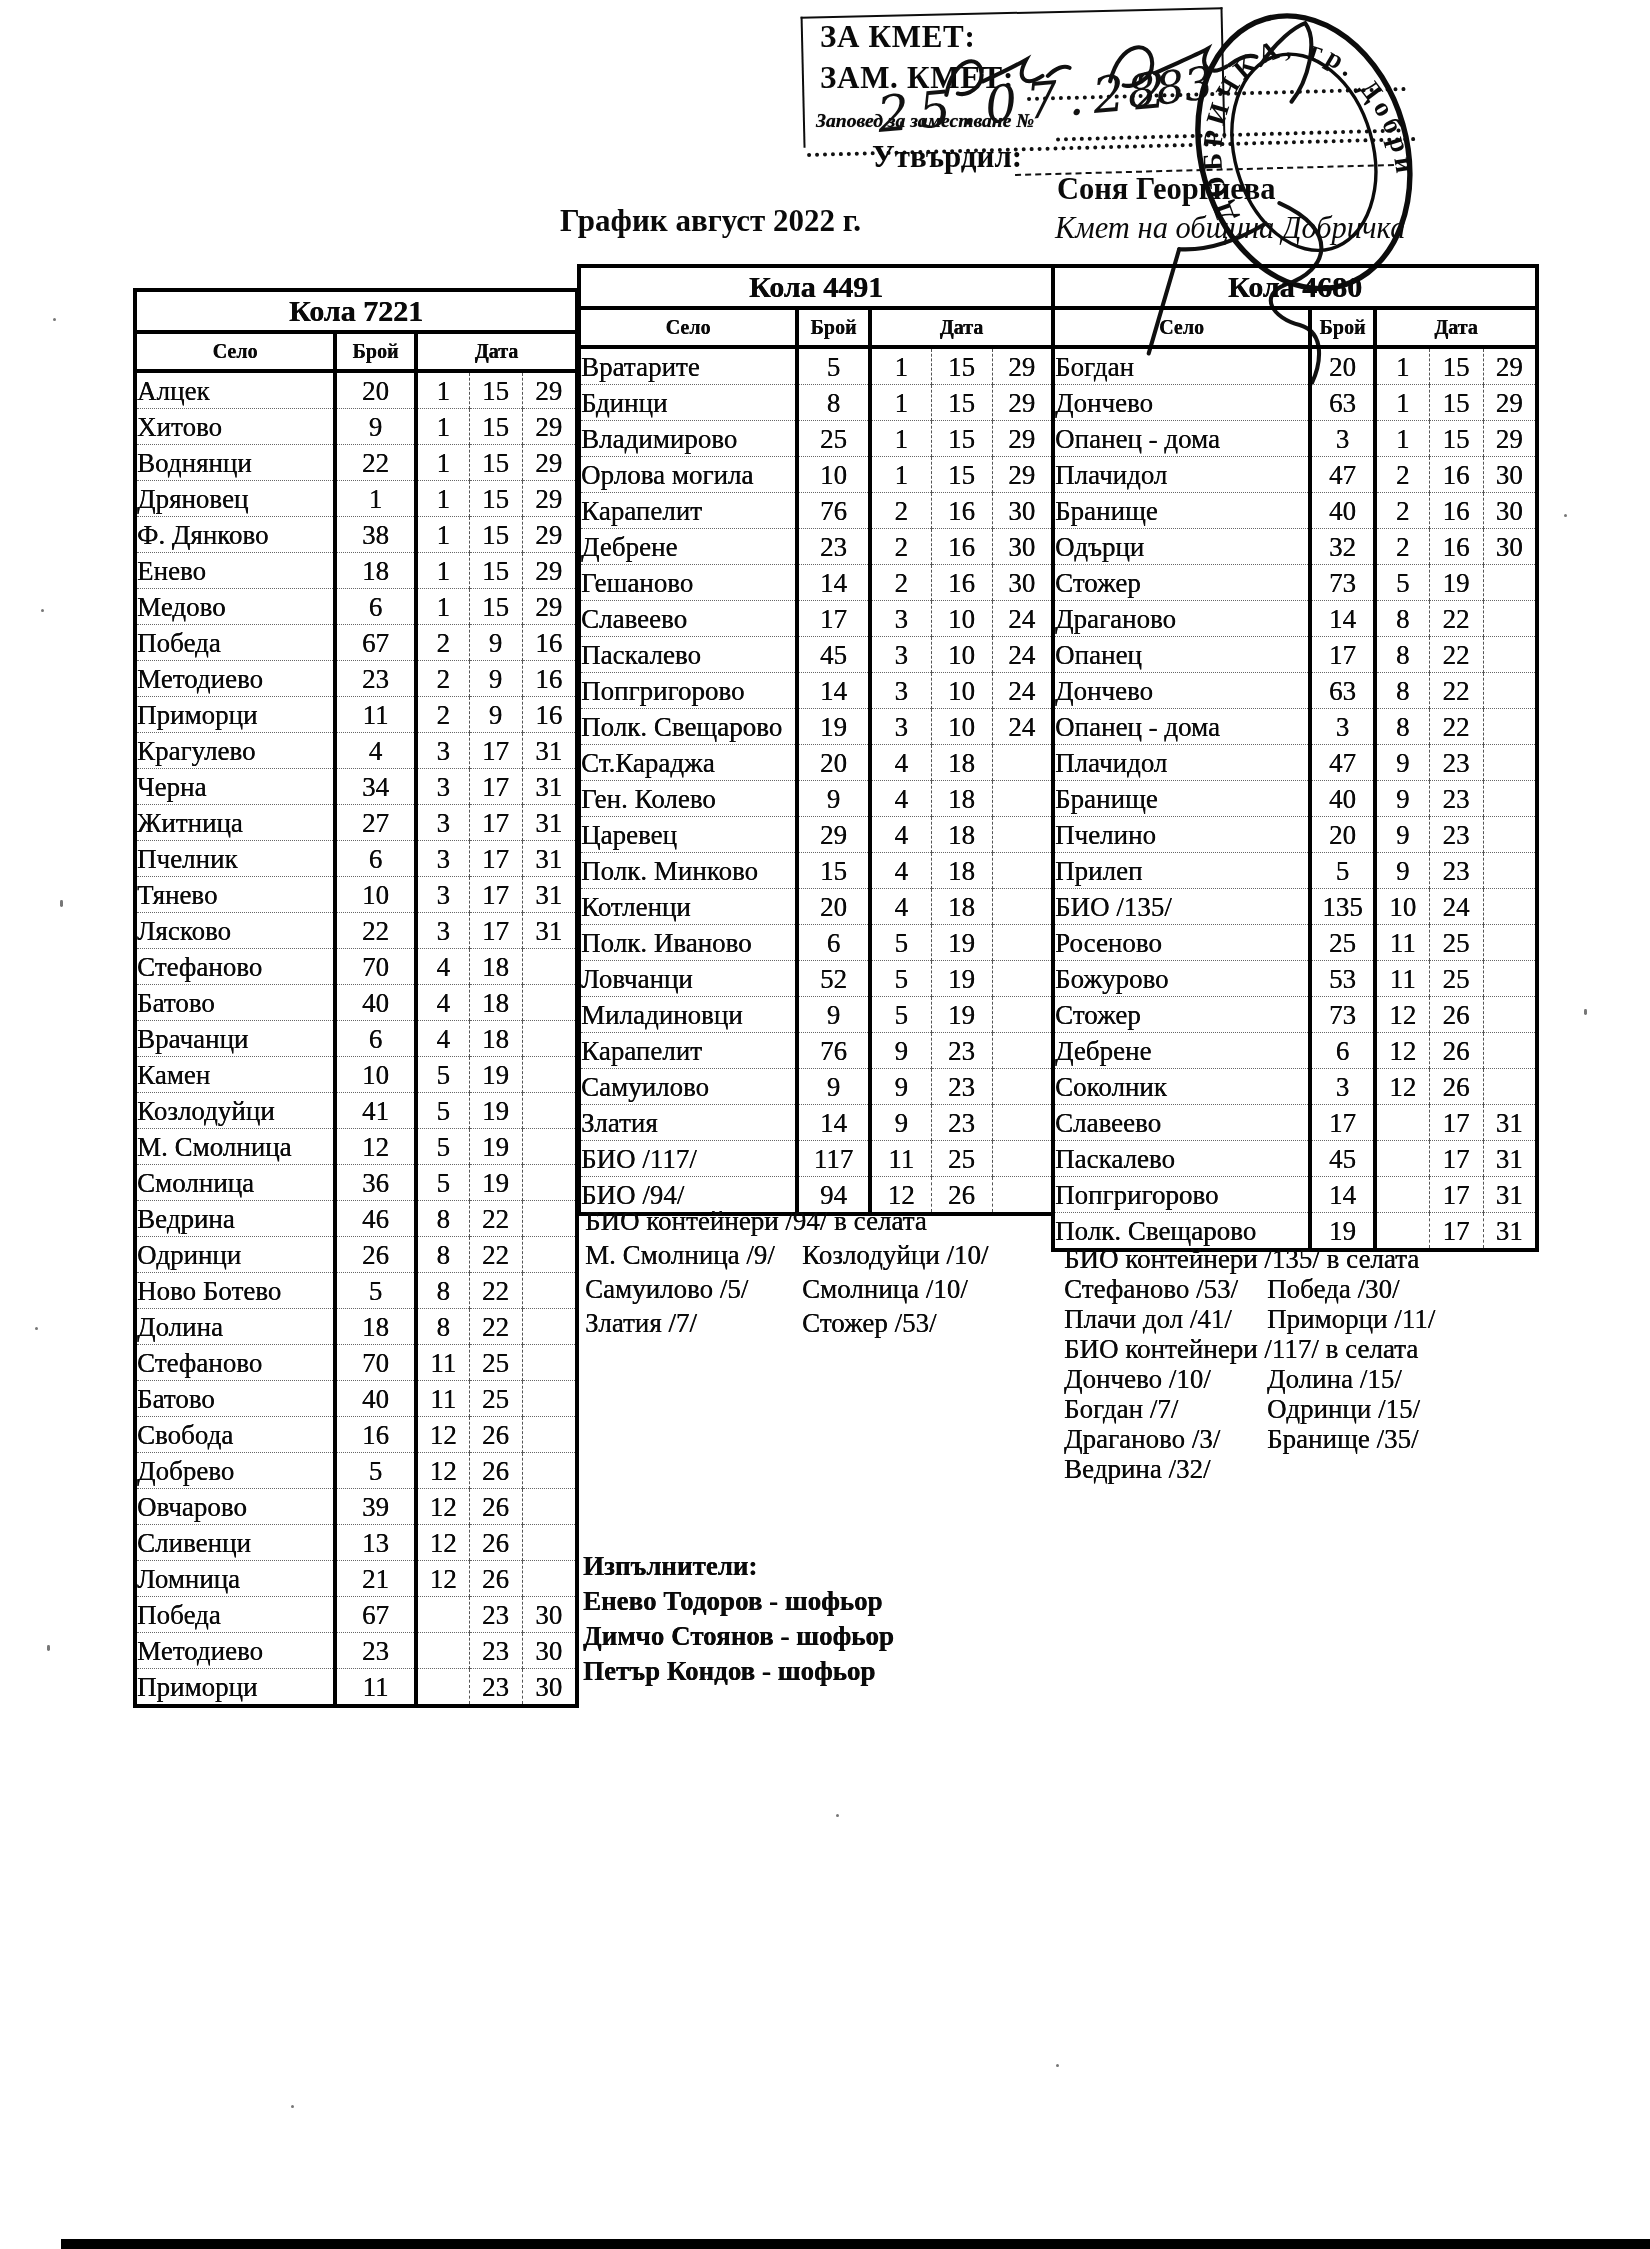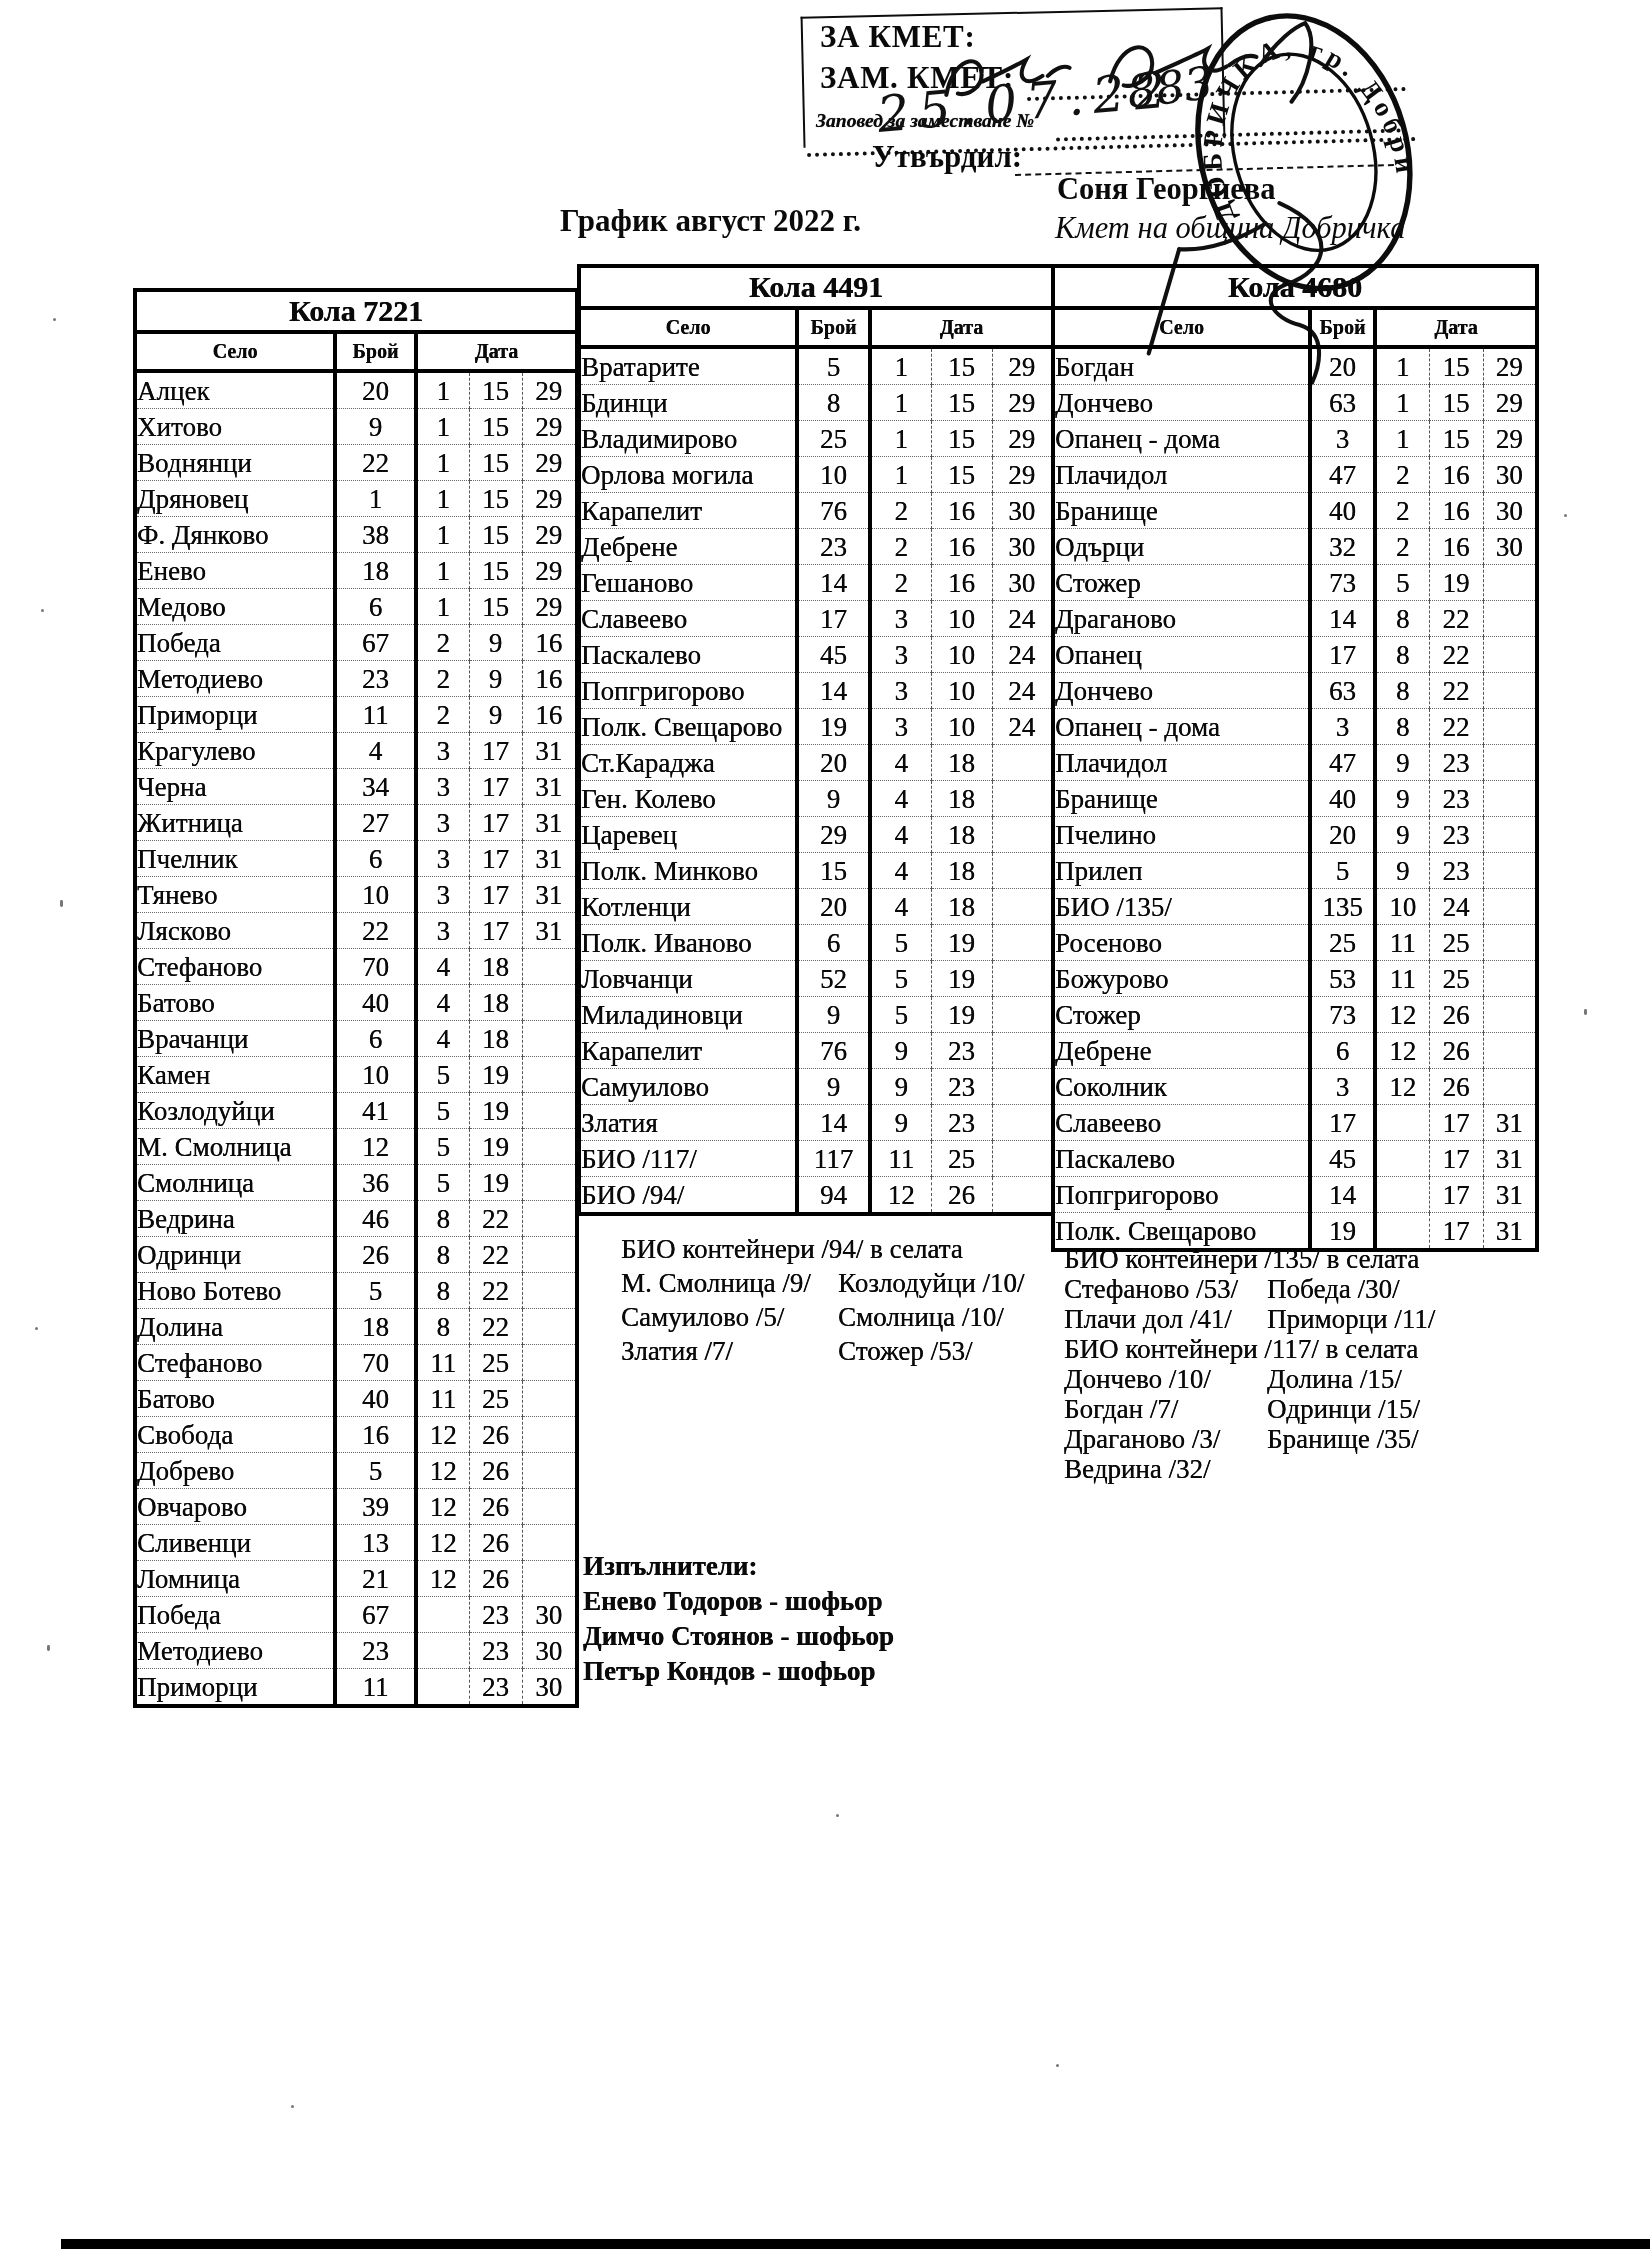--- a/index.html
+++ b/index.html
@@ -52,21 +52,21 @@
   td.broy{text-align:center;border-right:4.1px solid #000;}
   td.d1,td.d2{text-align:center;border-right:1.4px dashed #555;}
   td.d3{text-align:center;}
   table.sched tbody tr + tr td{border-top:1.4px dotted #666;}
   #t0{left:133px;top:264px;width:443px;margin-top:24px;}
   #t1{left:577px;top:264px;width:474px;}
   #t2{left:1051px;top:264px;width:485px;}
   
   .notes{position:absolute;font-size:27px;text-shadow:0.3px 0 0 currentColor;}
   .notes .nline{display:flex;}
-  #notes94{left:585px;top:1232px;width:460px;margin-left:36px;}
+  #notes94{left:585px;top:1204px;width:460px;}
   #notes94 .nline{height:34px;line-height:34px;}
   #notes94 .c1{width:217px;}
   #notes4680{left:1064px;top:1244px;width:474px;}
   #notes4680 .nline{height:30px;line-height:30px;}
   #notes4680 .c1{width:203px;}
   
   #exec{position:absolute;left:583px;top:1549px;font-size:27px;text-shadow:0.3px 0 0 currentColor;font-weight:bold;}
   #exec div{height:35px;line-height:35px;}
   
   .bottom-bar{position:absolute;left:61px;top:2239px;width:1590px;height:9.5px;background:#000;}

